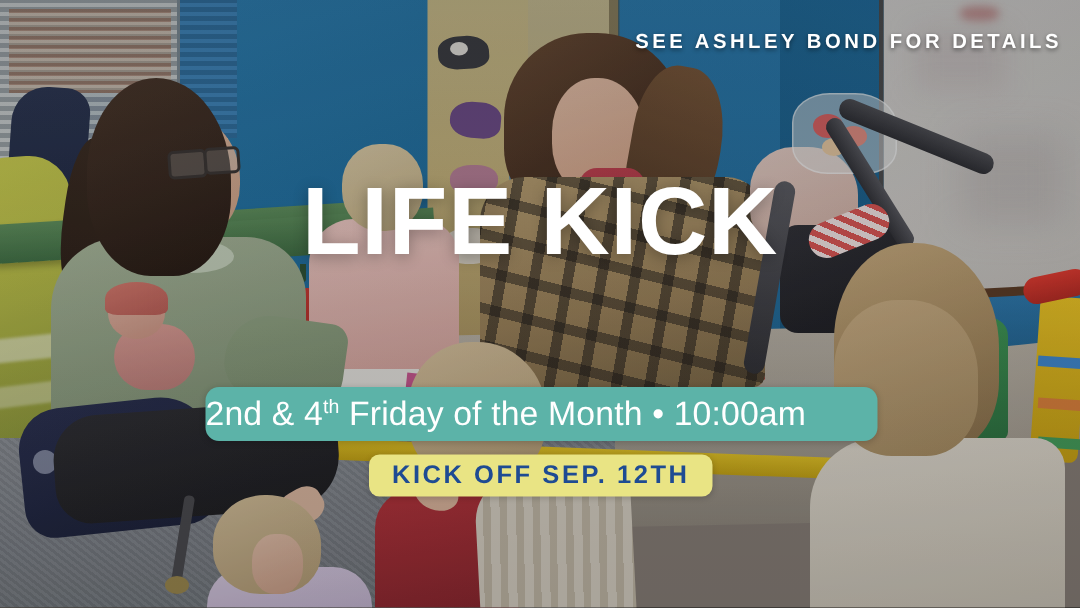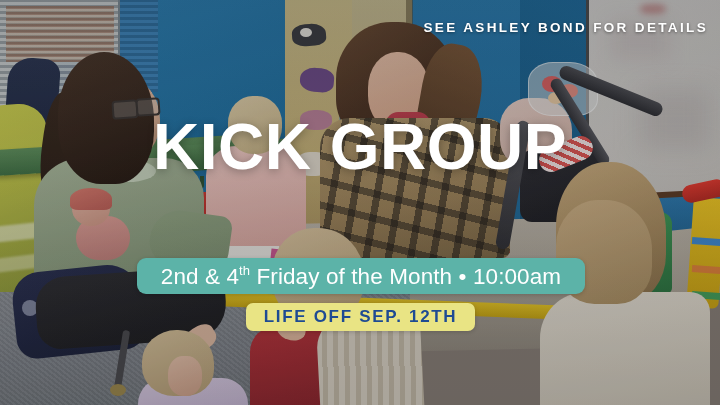--- a/index.html
+++ b/index.html
@@ -225,21 +225,20 @@
   .pill-teal {
     position: absolute;
     left: 137px;
     top: 258px;
     width: 448px;
     height: 36px;
     background: #5cb3a8;
     border-radius: 9px;
     display: flex;
     align-items: center;
-    justify-content: center;
     box-shadow: 0 1px 4px rgba(0,0,0,.18);
   }
   .pill-teal-text {
     color: #ffffff;
     font-size: 22.5px;
     font-weight: 400;
     letter-spacing: .1px;
     white-space: nowrap;
   }
   .pill-teal-text sup { font-size: 13px; vertical-align: super; }
@@ -409,25 +408,25 @@
 
     <div class="photo-dim"></div>
     <div class="photo-grade"></div>
   </div>
 
   <div class="overlay">
 
     <div class="kicker">SEE ASHLEY BOND FOR DETAILS</div>
 
     <div class="title-block">
-      <span class="title-line title-line-2">KICK GROUP</span>
+      <span class="title-line title-line-2">LIFE KICK</span>
     </div>
 
     <div class="pill-teal">
       <span class="pill-teal-text"><span>2nd &amp; 4</span><sup>th</sup><span> Friday of the Month • 10:00am</span></span>
     </div>
 
     <div class="pill-yellow">
-      <span class="pill-yellow-text">LIFE OFF SEP. 12TH</span>
+      <span class="pill-yellow-text">KICK OFF SEP. 12TH</span>
     </div>
 
   </div>
 </div>
 
 </body></html>

